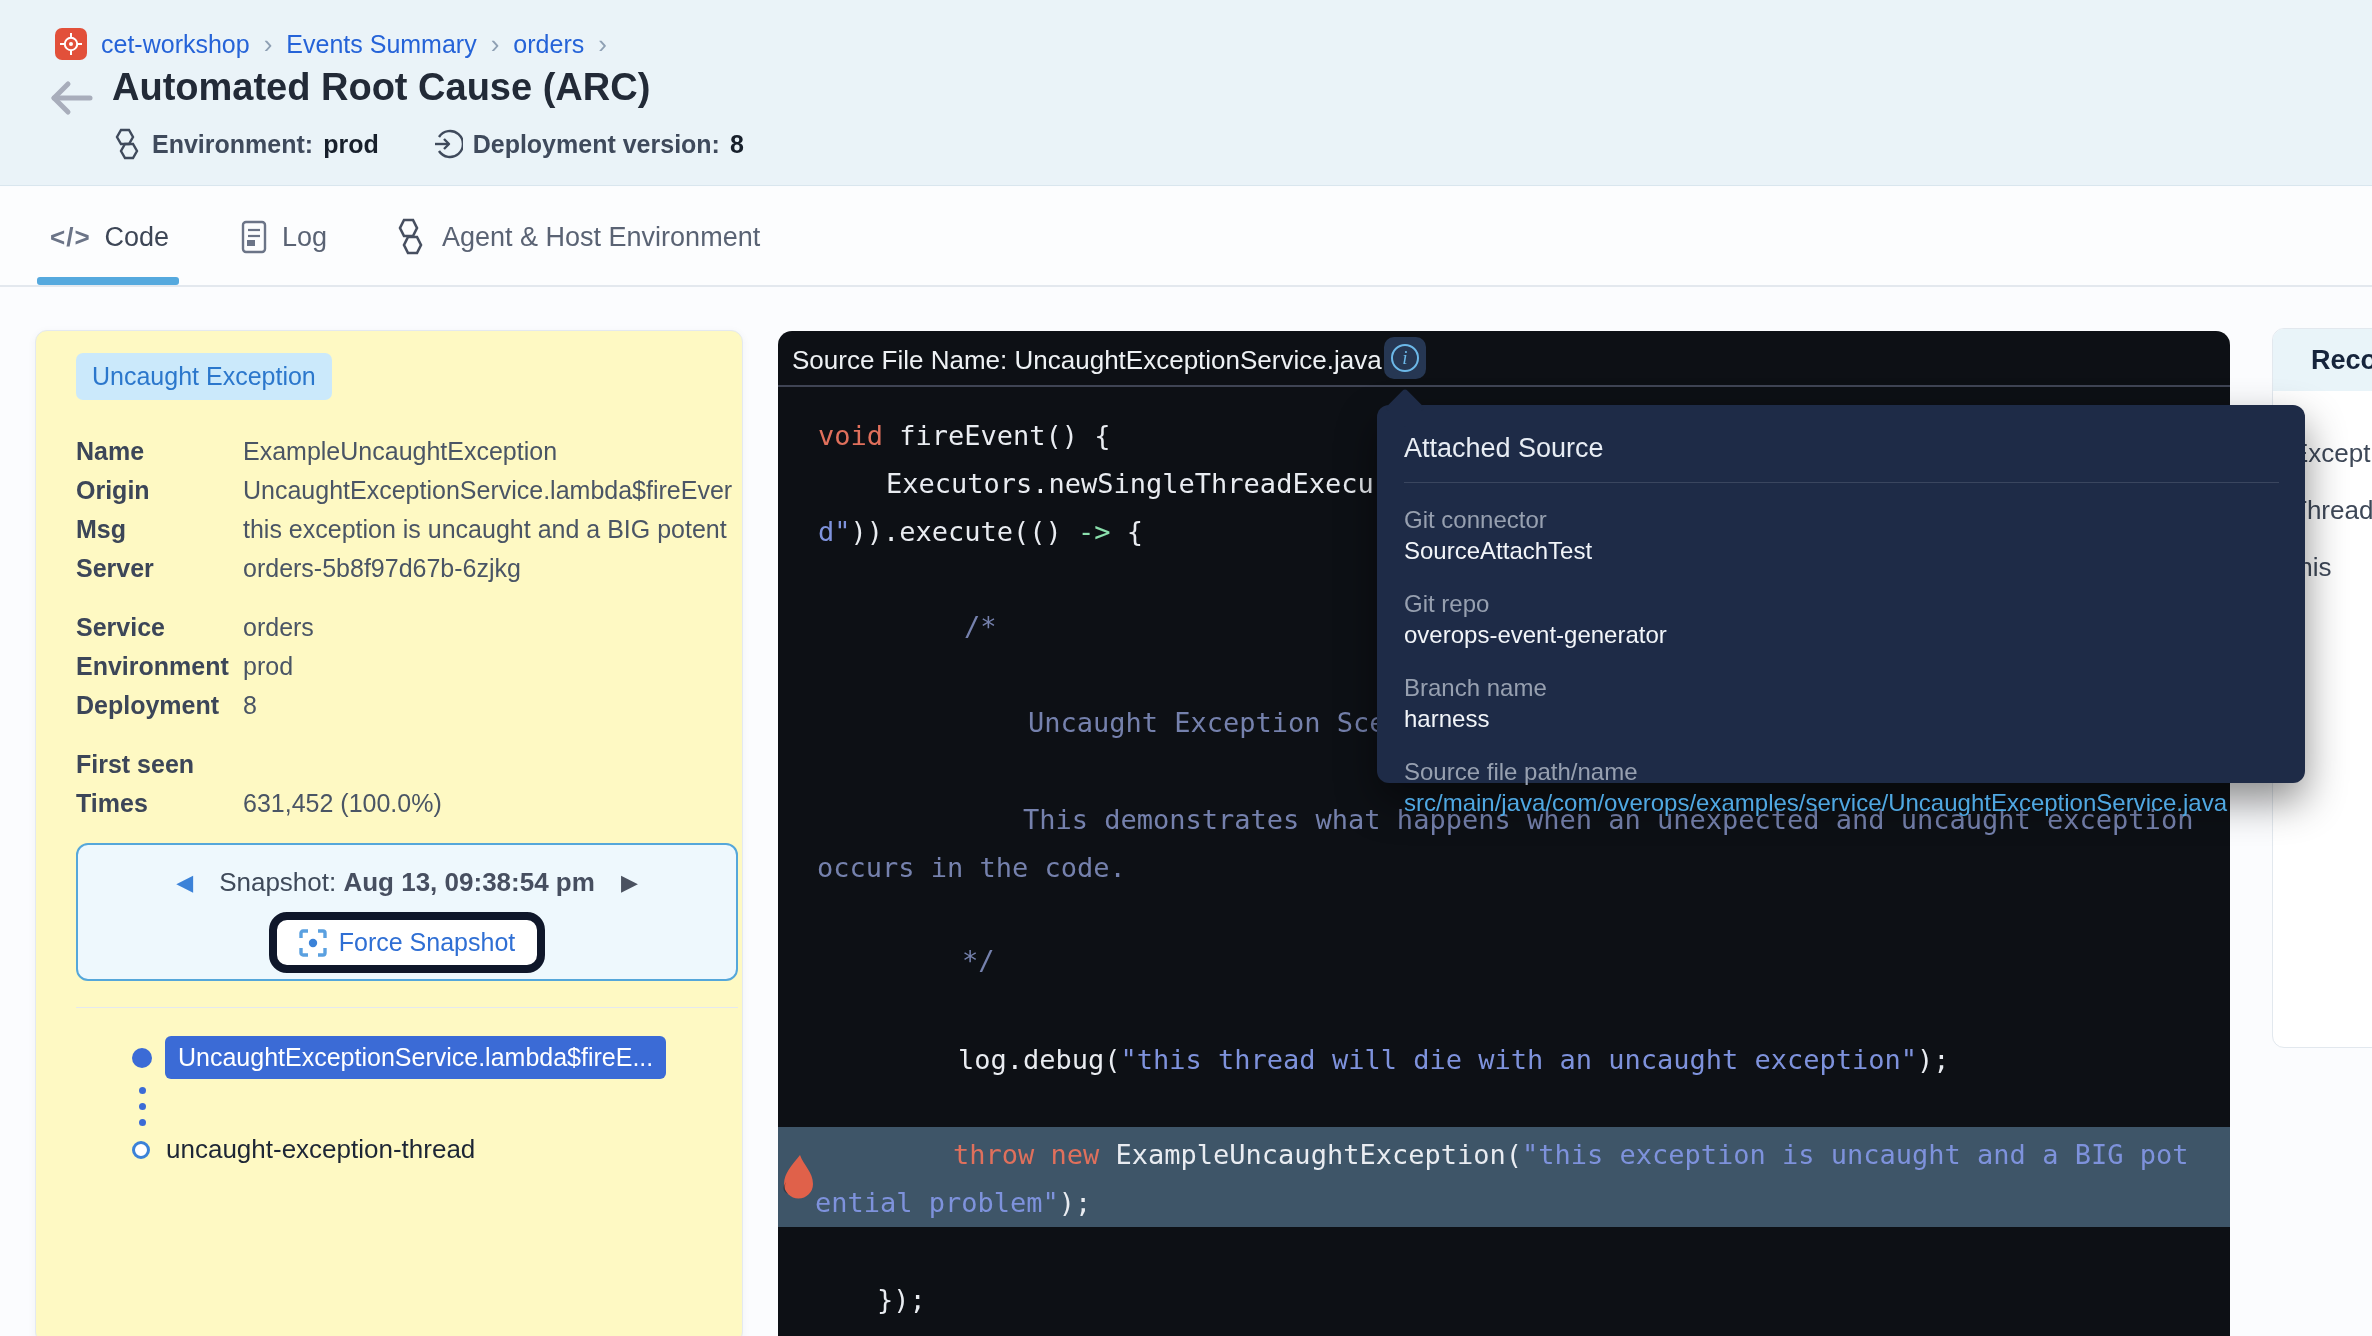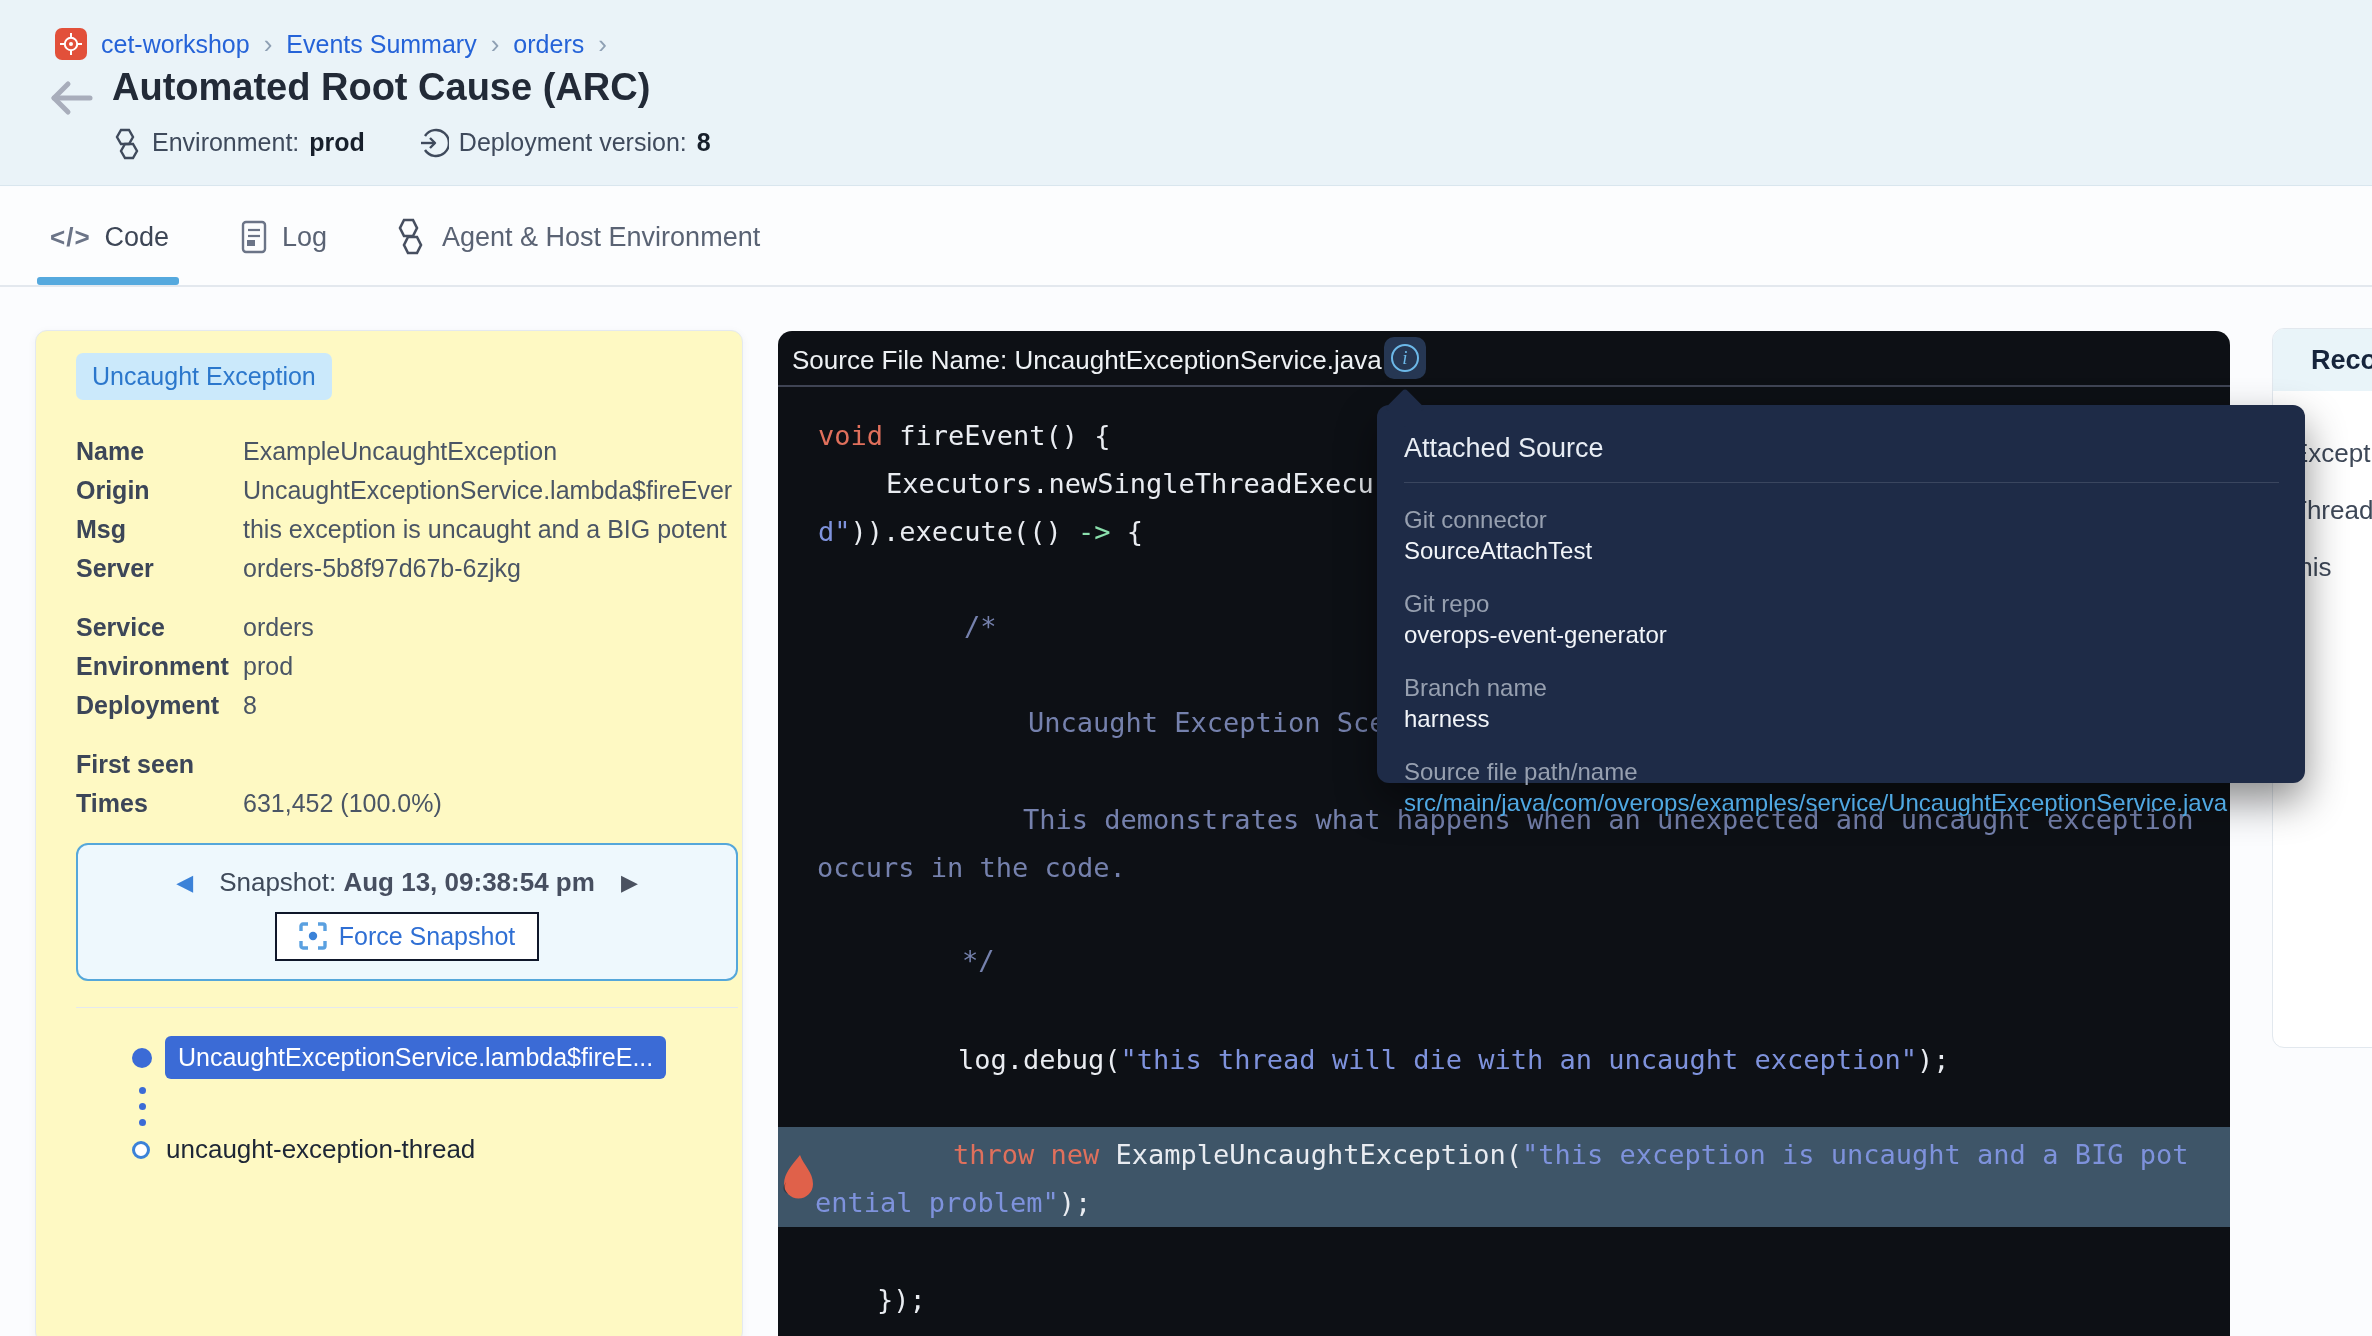--- a/index.html
+++ b/index.html
@@ -9,22 +9,22 @@
   
   .top-band { position:absolute; left:0; top:0; width:2372px; height:186px;
               background:#eaf3f8; border-bottom:1px solid #d9e6ee; }
   .crumb-row { position:absolute; left:55px; top:28px; display:flex; align-items:center; gap:14px; }
   .crumb-logo { width:32px; height:32px; border-radius:7px; background:#e2503a;
                 display:flex; align-items:center; justify-content:center; }
   .crumb-link { color:#2563d8; font-size:25px; text-decoration:none; cursor:pointer; }
   .crumb-sep { color:#8fa0b4; font-size:26px; }
   .back-arrow { position:absolute; left:48px; top:80px; cursor:pointer; }
   .page-title { position:absolute; left:112px; top:66px; font-size:38px; font-weight:bold; color:#222a37; }
-  .meta-row { position:absolute; left:112px; top:128px; display:flex; gap:10px;
-              font-size:25px; color:#3f4a5c; }
+  .meta-row { position:absolute; left:112px; top:128px; display:flex; align-items:center; gap:10px;
+              font-size:25px; color:#3f4a5c;font-weight:bold; }
   .meta-row b { color:#171f2b; }
   .meta-gap { width:34px; }
 
   
   .tabbar { position:absolute; left:0; top:187px; width:2372px; height:100px;
             background:#fcfdfe; border-bottom:2px solid #e3e8ee; }
   .tab { position:absolute; top:0; height:100px; display:flex; align-items:center; gap:14px;
          font-size:27px; color:#5a6374; cursor:pointer; }
   .tab.active { color:#3d4656; }
   .tab-underline { position:absolute; left:37px; top:90px; width:142px; height:8px;
@@ -46,22 +46,22 @@
   .kv-value { color:#4a5565; white-space:nowrap; overflow:hidden; width:500px; }
 
   .snap-box { width:662px; height:138px; margin-top:14px; border:2px solid #55a7da;
               border-radius:12px; background:#eef8fd; text-align:center; }
   .snap-row { margin-top:22px; display:flex; justify-content:center; align-items:center; gap:26px;
               font-size:26px; color:#3f4a5a; }
   .snap-row b { color:#474f60; }
   .snap-arrow { font-size:22px; cursor:pointer; line-height:1; }
   .snap-prev { color:#3b82d8; }
   .snap-next { color:#4b5260; }
-  .force-btn { margin-top:14px; display:inline-flex; gap:12px;
-               background:#fff; border:2px solid #0f172a; border-radius:0;
+  .force-btn { margin-top:14px; display:inline-flex; align-items:center; gap:12px;
+               background:#fff; border:8px solid #0f172a; border-radius:18px;
                padding:8px 22px; font-size:25px; color:#2f6fd4; cursor:pointer; }
   .card-divider { margin:26px 0 0 0; width:662px; height:1px; background:#e5e9ef; }
 
   .stack-list { margin-top:28px; }
   .stack-row { display:flex; align-items:center; }
   .stack-dot { width:20px; height:20px; border-radius:50%; background:#3b6bd6; margin-left:56px; }
   .stack-pill { margin-left:13px; background:#3b6bd6; color:#fff; font-size:25px;
                 padding:7px 13px; border-radius:6px; white-space:nowrap; cursor:pointer; }
   .stack-conn { margin-left:63px; margin-top:8px; display:flex; flex-direction:column; gap:9px; }
   .stack-conn i { width:7px; height:7px; border-radius:50%; background:#3b6bd6; }

